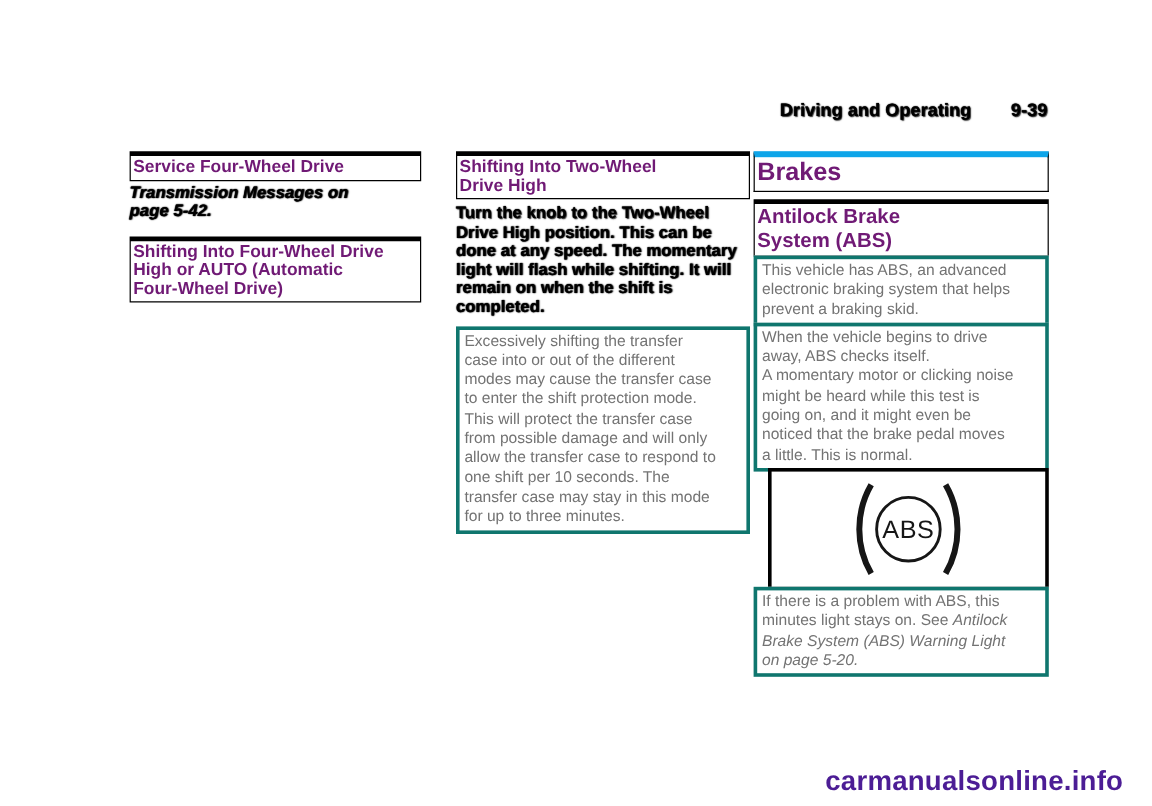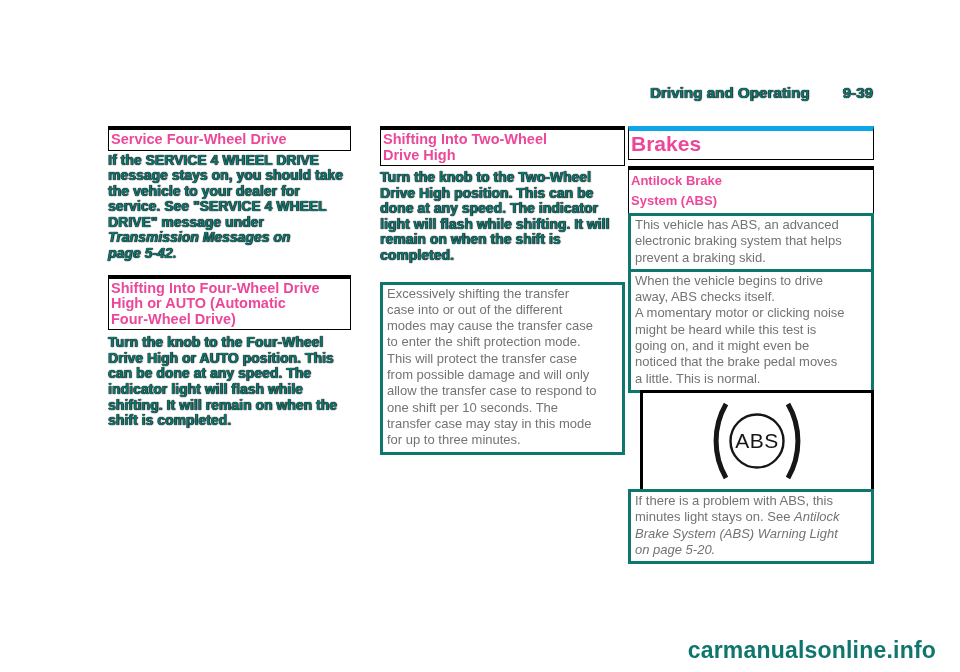--- a/index.html
+++ b/index.html
@@ -8,21 +8,21 @@
     width: 960px;
     height: 672px;
     background: #ffffff;
     font-family: "Liberation Sans", sans-serif;
     overflow: hidden;
     color: #1a1a1a;
   }
   
   .smear {
     font-weight: bold;
-    color: #0f766e;
+    color: #000000;
     text-shadow: 0 0 1px rgba(0,0,0,0.95), 0.8px 0.2px 1px rgba(0,0,0,0.8), -0.4px 0 0.6px rgba(0,0,0,0.55);
     letter-spacing: 0.1px;
   }
   .italic { font-style: italic; }
 
   .header {
     position: absolute;
     top: 84px;
     left: 0;
     width: 873px;
@@ -40,31 +40,31 @@
 
   .h-block {
     background: #ffffff;
     border: 1px solid #000000;
     border-top: 4px solid #000000;
     padding: 2px 2px 2px 2px;
     font-weight: bold;
     font-size: 14.5px;
     line-height: 15.5px;
     white-space: pre-line;
-    color: #ec4899;
+    color: #701a75;
   }
   .h-brakes {
     border-top: 5px solid #0ea5e9;
     font-size: 21px;
     line-height: 24px;
     padding: 1px 4px 3px 2px;
   }
   .h-antilock {
     margin-top: 6px;
-    font-size: 13px;
+    font-size: 17px;
     line-height: 20px;
     padding: 1px 4px 2px 2px;
   }
 
   .para {
     margin: 0;
     font-size: 13.8px;
     line-height: 15.6px;
     white-space: pre-line;
   }
@@ -90,64 +90,53 @@
     justify-content: center;
     margin-left: 12px;
   }
 
   .wm {
     position: absolute;
     top: 637px;
     right: 24px;
     font-size: 23px;
     font-weight: bold;
-    color: #0f766e;
+    color: #4c1d95;
     letter-spacing: 0.2px;
   }
 </style>
 </head>
 <body>
 
 <div class="page">
 
   <div class="header">
     <span class="smear">Driving and Operating</span>
     <span class="smear">9-39</span>
   </div>
 
   <div class="col col-left">
     <div class="h-block">Service Four-Wheel Drive</div>
-    <p class="para smear smear-para"><span>If the SERVICE 4 WHEEL DRIVE
-message stays on, you should take
-the vehicle to your dealer for
-service. See "SERVICE 4 WHEEL
-DRIVE" message under
-</span><span class="italic">Transmission Messages on
+    <p class="para smear smear-para"><span class="italic">Transmission Messages on
 page 5-42.</span></p>
     <div class="h-block" style="margin-top:13px;">Shifting Into Four-Wheel Drive
 High or AUTO (Automatic
 Four-Wheel Drive)</div>
-    <p class="para smear" style="margin-top:5px;">Turn the knob to the Four-Wheel
-Drive High or AUTO position. This
-can be done at any speed. The
-indicator light will flash while
-shifting. It will remain on when the
-shift is completed.</p>
   </div>
 
   <div class="col col-mid">
     <div class="h-block">Shifting Into Two-Wheel
 Drive High</div>
     <p class="para smear" style="margin-top:4px;">Turn the knob to the Two-Wheel
 Drive High position. This can be
-done at any speed. The indicator
+done at any speed. The momentary
 light will flash while shifting. It will
 remain on when the shift is
 completed.</p>
-    <div class="text-box" style="margin-top:18px;">Excessively shifting the transfer
+    <div class="text-box" style="margin-top:8px;">Excessively shifting the transfer
 case into or out of the different
 modes may cause the transfer case
 to enter the shift protection mode.
 This will protect the transfer case
 from possible damage and will only
 allow the transfer case to respond to
 one shift per 10 seconds. The
 transfer case may stay in this mode
 for up to three minutes.</div>
   </div>

